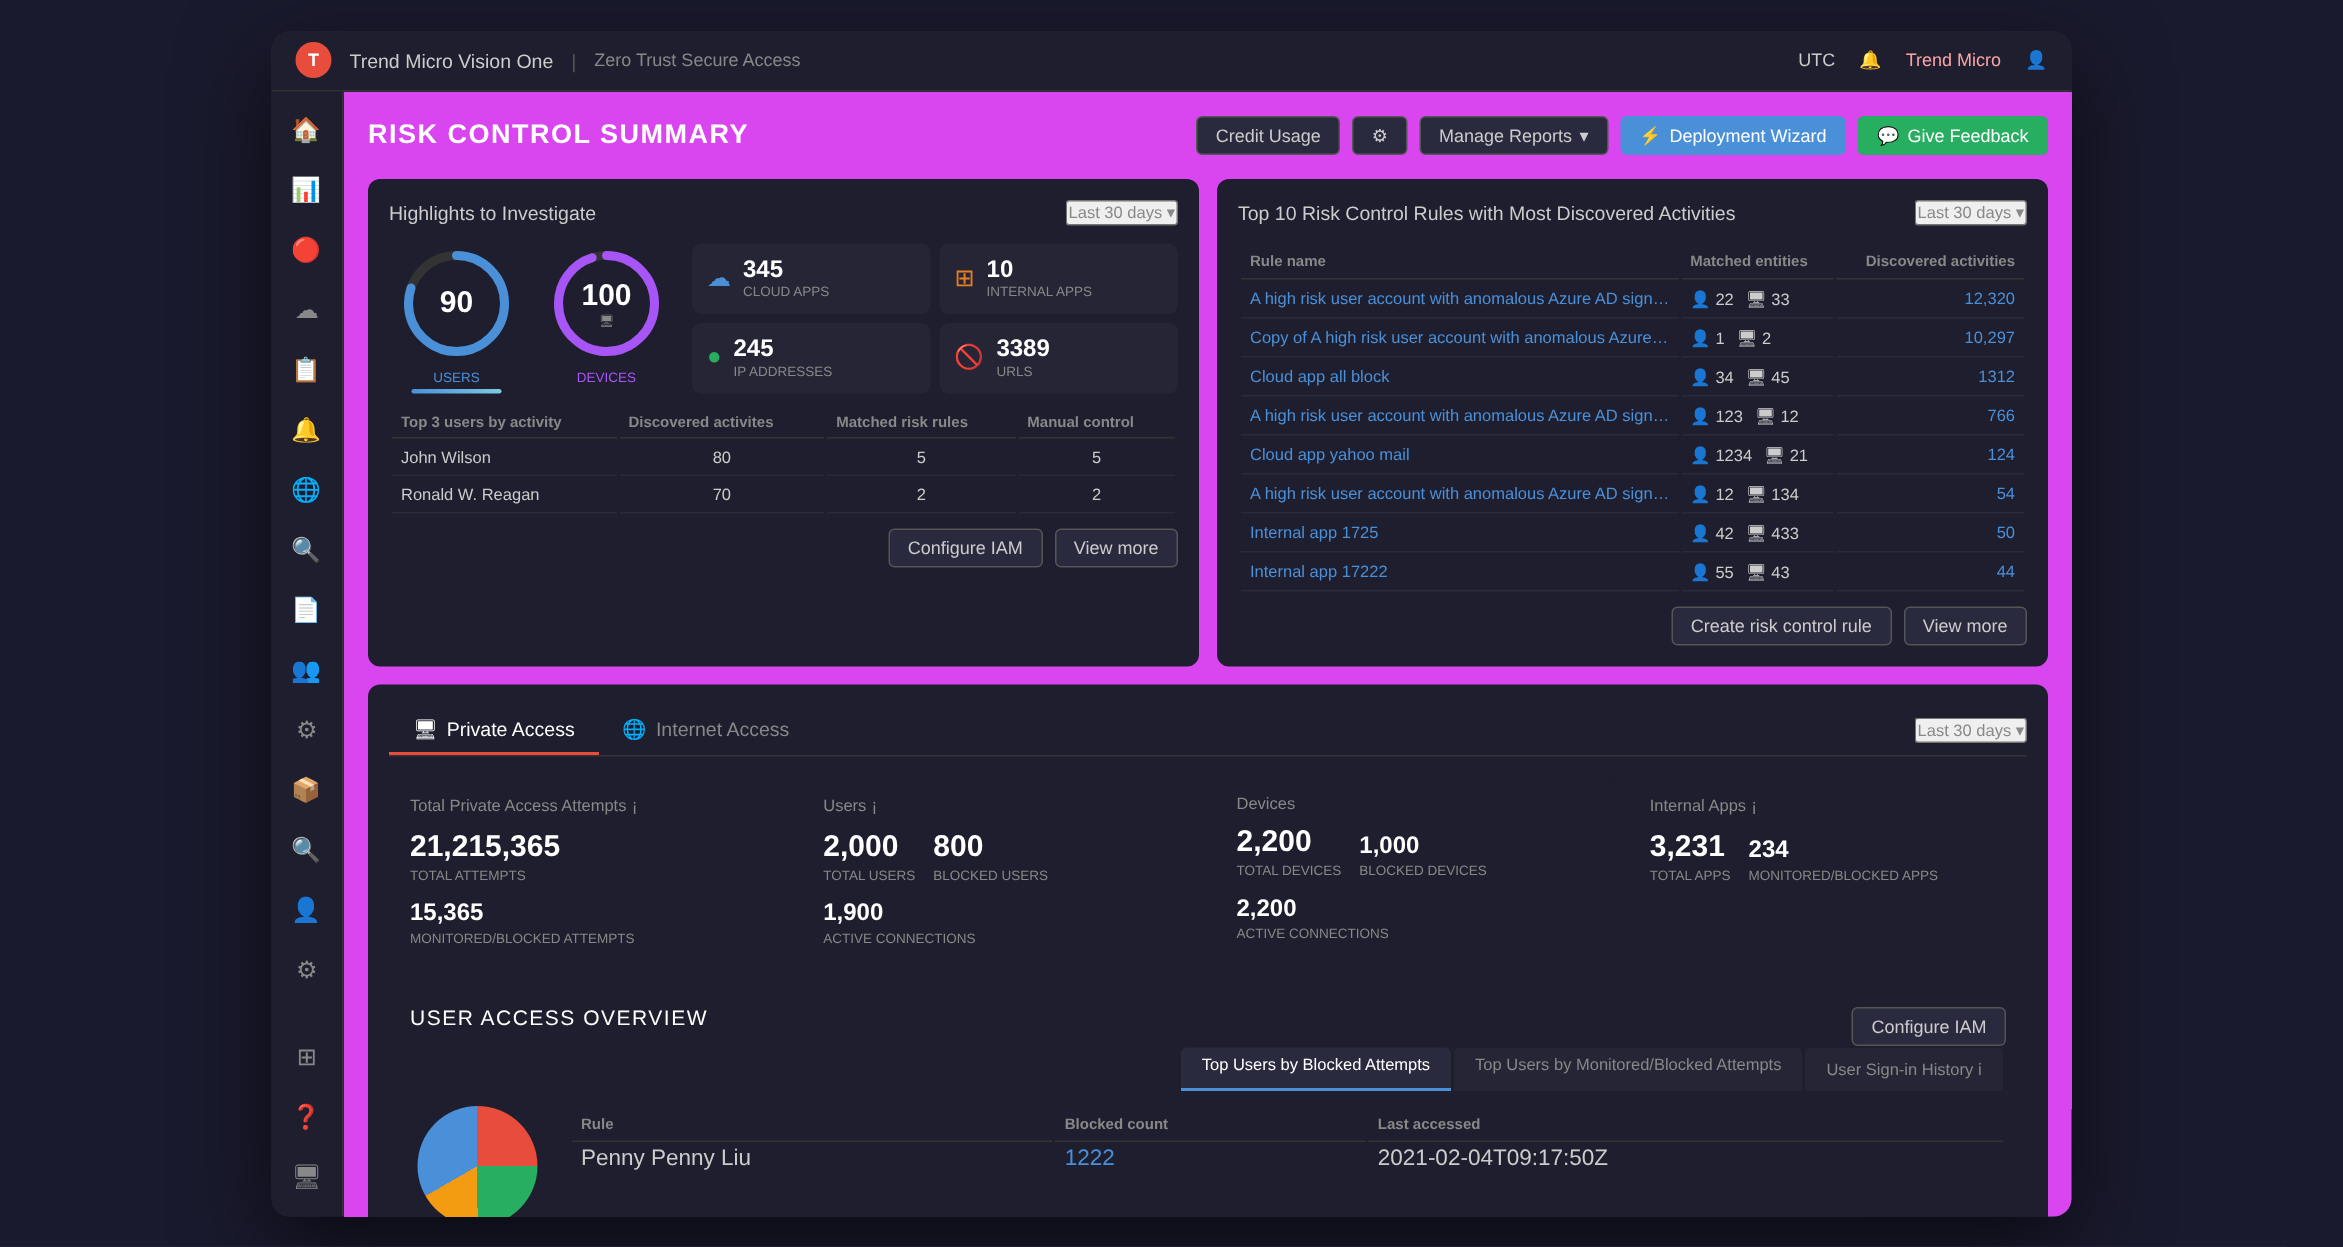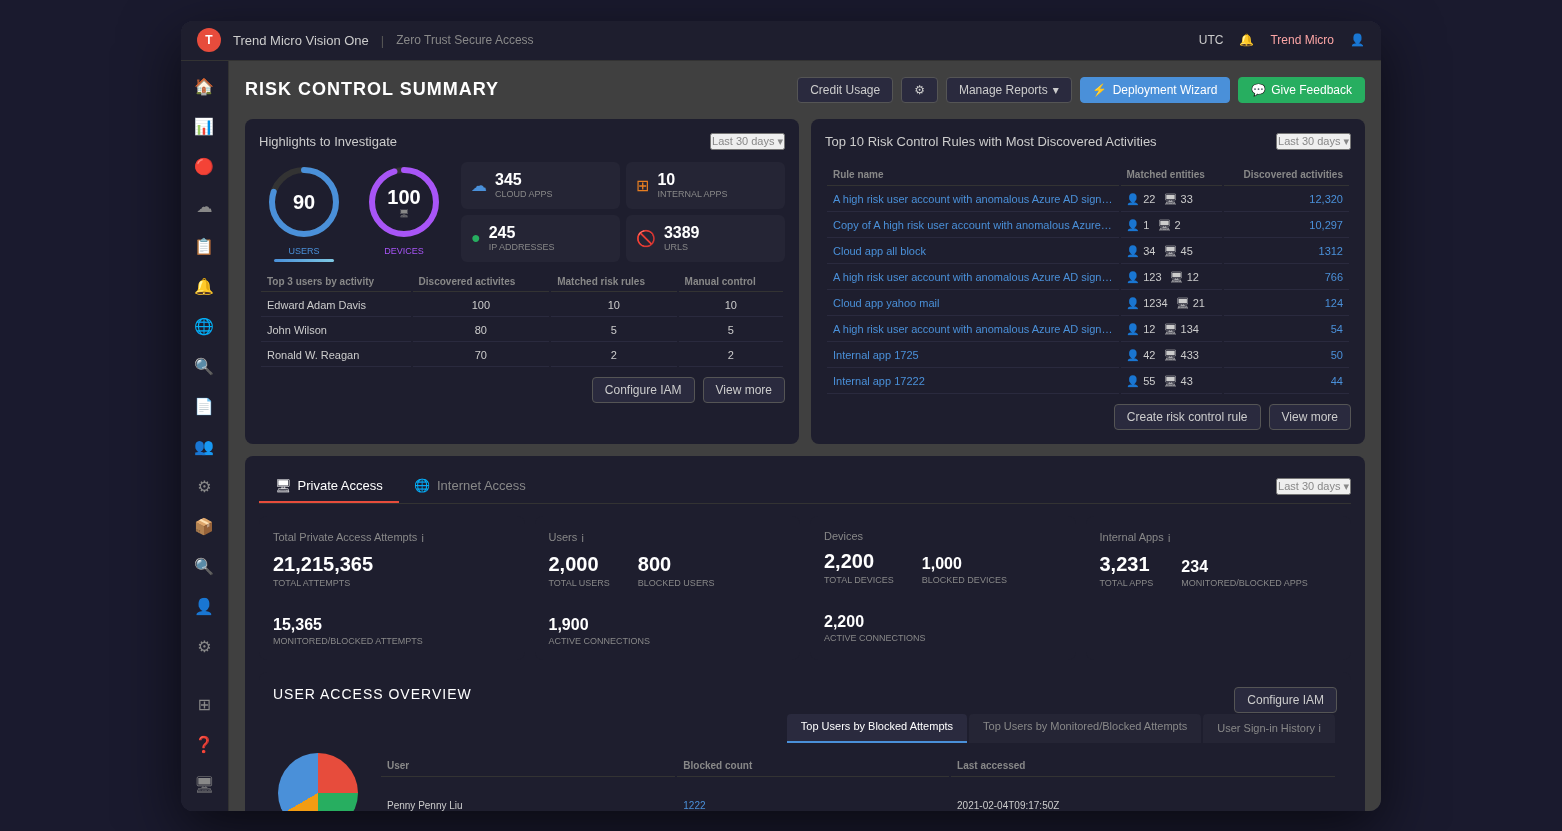--- a/index.html
+++ b/index.html
@@ -64,21 +64,21 @@
       display: flex; align-items: center; justify-content: center;
       color: #888;
       font-size: 16px;
       cursor: pointer;
     }
     .sidebar-icon.active-red { color: #e74c3c; }
 
     
     .panel {
       flex: 1;
-      background: #404040;
+      background: #d946ef;
       overflow-y: auto;
       padding: 16px;
     }
 
     .page-header {
       display: flex;
       align-items: center;
       margin-bottom: 16px;
       justify-content: space-between;
     }
@@ -195,41 +195,41 @@
       grid-template-columns: 1fr 1fr 1fr 1fr;
       gap: 10px;
       margin-bottom: 12px;
     }
     .stats-card {
       background: #1e1e2e;
       border-radius: 8px;
       padding: 14px;
     }
     .stats-card-header { color: #888; font-size: 11px; margin-bottom: 8px; display: flex; align-items: center; gap: 4px; }
-    .stats-card-values { display: flex; gap: 28px; align-items: flex-end; flex-wrap: wrap; }
+    .stats-card-values { display: flex; gap: 12px; align-items: flex-end; flex-wrap: wrap; }
     .stats-big { color: #fff; font-size: 20px; font-weight: bold; }
     .stats-small-label { color: #888; font-size: 9px; text-transform: uppercase; margin-top: 2px; }
 
     .user-access-section { background: #1e1e2e; border-radius: 8px; padding: 14px; }
     .section-title { color: #fff; font-size: 14px; font-weight: 500; margin-bottom: 12px; letter-spacing: 1px; }
     .sub-tab-nav { display: flex; gap: 0; align-items: center; justify-content: flex-end; margin-bottom: 10px; }
     .sub-tab {
       padding: 6px 14px;
       color: #888; font-size: 11px;
       cursor: pointer;
       border-bottom: 2px solid transparent;
       background: #252535;
       border-radius: 4px 4px 0 0;
       margin-right: 2px;
     }
     .sub-tab.active { color: #fff; background: #2a2a3e; border-bottom-color: #4a90d9; }
 
     .ua-table { width: 100%; }
     .ua-table th { color: #888; font-size: 10px; text-align: left; padding: 5px 6px; border-bottom: 1px solid #333; }
-    .ua-table td { color: #ccc; font-size: 10px; padding: 21px 6px; }
+    .ua-table td { color: #ccc; font-size: 15px; padding: 0 6px; }
 
     .pie-placeholder {
       width: 80px; height: 80px;
       border-radius: 50%;
       background: conic-gradient(#e74c3c 0deg 90deg, #27ae60 90deg 180deg, #f39c12 180deg 240deg, #4a90d9 240deg 360deg);
       margin: 0 auto;
     }
   </style>
 </head>
 <body>
@@ -372,26 +372,20 @@
           <table class="users-table">
             <thead>
               <tr>
                 <th>Top 3 users by activity</th>
                 <th>Discovered activites</th>
                 <th>Matched risk rules</th>
                 <th>Manual control</th>
               </tr>
             </thead>
             <tbody id="users-tbody">
-            <tr>
-    <td>Edward Adam Davis</td>
-    <td style="text-align:center;">100</td>
-    <td style="text-align:center;">10</td>
-    <td style="text-align:center;">10</td>
-  </tr>
                 <tr>
     <td>John Wilson</td>
     <td style="text-align:center;">80</td>
     <td style="text-align:center;">5</td>
     <td style="text-align:center;">5</td>
   </tr>
                 <tr>
     <td>Ronald W. Reagan</td>
     <td style="text-align:center;">70</td>
     <td style="text-align:center;">2</td>
@@ -621,21 +615,21 @@
 
               <div style="width:90px;">
                 <div class="pie-placeholder"></div>
 
               </div>
 
               <div style="flex:1;">
                 <table class="ua-table">
                   <thead>
                     <tr>
-                      <th>User</th>
+                      <th>Rule</th>
                       <th>Blocked count</th>
                       <th>Last accessed</th>
                     </tr>
                   </thead>
                   <tbody id="ua-tbody">
                   <tr>
     <td>Penny Penny Liu</td>
     <td style="color:#4a90d9;">1222</td>
     <td>2021-02-04T09:17:50Z</td>
   </tr>

